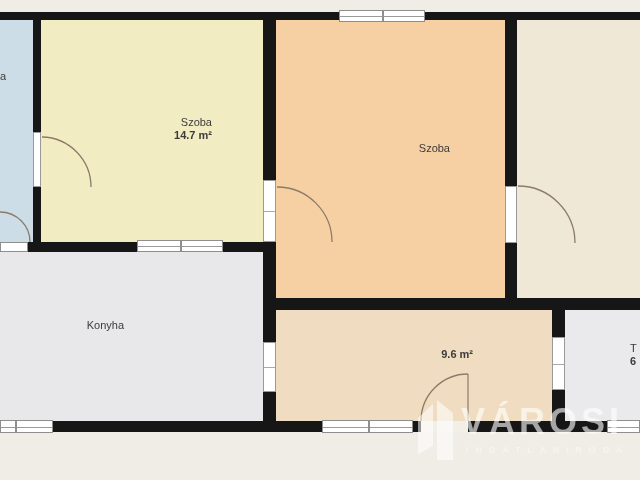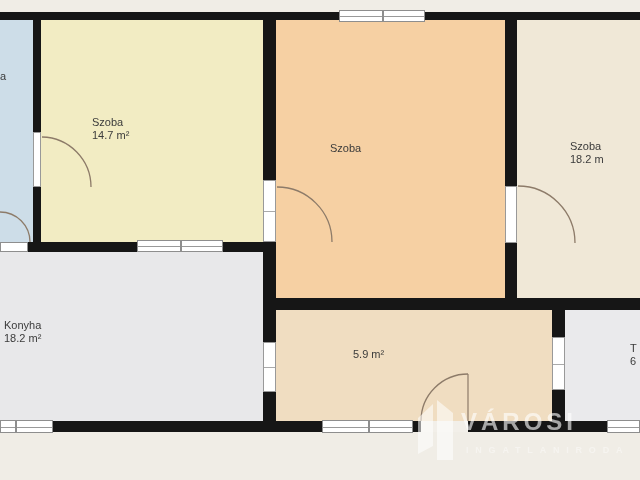--- a/index.html
+++ b/index.html
@@ -6,25 +6,25 @@
   body{font-family:"Liberation Sans", sans-serif;}
   .stage{position:relative;width:640px;height:480px;overflow:hidden;background:#f0ede6;}
   .room{position:absolute;}
   .wall{position:absolute;background:#161616;}
   .window{position:absolute;background:#ffffff;border:1px solid #8e8e8e;box-sizing:border-box;}
   .window .mid-h{position:absolute;left:0;right:0;top:50%;height:1px;background:#9a9a9a;}
   .window .mull-v{position:absolute;top:0;bottom:0;width:2px;background:#8e8e8e;}
   .doorslab{position:absolute;background:#ffffff;border:1px solid #999;box-sizing:border-box;}
   .doorslab .mid-h{position:absolute;left:0;right:0;top:50%;height:1px;background:#aaa;}
   .doorgap{position:absolute;background:#f2efe9;}
-  .label{position:absolute;color:#3b3b3b;font-size:11px;line-height:13px;text-align:left;white-space:nowrap;}
+  .label{position:absolute;color:#3b3b3b;font-size:11px;line-height:13px;text-align:right;white-space:nowrap;}
   .label .nm{display:block;}
-  .label .ar{display:block;}
+  .label .ar{display:block;font-weight:bold;}
   svg.overlay{position:absolute;left:0;top:0;pointer-events:none;}
-  .wm-brand{position:absolute;left:461px;top:403px;font-size:24px;font-weight:bold;letter-spacing:4px;color:rgba(255,255,255,0.62);line-height:38px;white-space:nowrap;}
+  .wm-brand{position:absolute;left:461px;top:403px;font-size:36px;font-weight:bold;letter-spacing:4px;color:rgba(255,255,255,0.62);line-height:38px;white-space:nowrap;}
   .wm-sub{position:absolute;left:466px;top:445px;font-size:9px;font-weight:bold;letter-spacing:6.8px;color:rgba(255,255,255,0.40);white-space:nowrap;}
 </style>
 </head>
 <body>
 
 <div class="stage" style="background: rgb(240, 237, 230);">
 
   <div class="room" style="left: 0px; top: 12px; width: 41px; height: 240px; background: rgb(205, 221, 232);"></div>
   <div class="room" style="left: 33px; top: 12px; width: 243px; height: 240px; background: rgb(242, 236, 195);"></div>
   <div class="room" style="left: 263px; top: 12px; width: 254px; height: 298px; background: rgb(246, 208, 163);"></div>
@@ -94,24 +94,23 @@
   </div>
   <div class="label" style="left:330px;top:142px;width:120px;">
     <span class="nm">Szoba</span>
   </div>
   <div class="label" style="left:570px;top:140px;width:120px;">
     <span class="nm">Szoba</span>
     <span class="ar">18.2 m</span>
   </div>
   <div class="label" style="left:4px;top:319px;width:120px;">
     <span class="nm">Konyha</span>
-    <span class="ar">18.2 m²</span>
   </div>
   <div class="label" style="left:353px;top:348px;width:120px;">
-    <span class="ar">5.9 m²</span>
+    <span class="ar">9.6 m²</span>
   </div>
   <div class="label" style="left:630px;top:342px;width:40px;text-align:left;">
     <span class="nm">T</span>
     <span class="ar">6</span>
   </div>
 
   <svg class="overlay" style="left:415px;top:398px;" width="42" height="62" viewBox="0 0 42 62">
     <polygon points="3,20 18,6 18,48 3,56" fill="rgba(255,255,255,0.55)"></polygon>
     <polygon points="22,2 38,15 38,62 22,62" fill="rgba(255,255,255,0.55)"></polygon>
   </svg>

